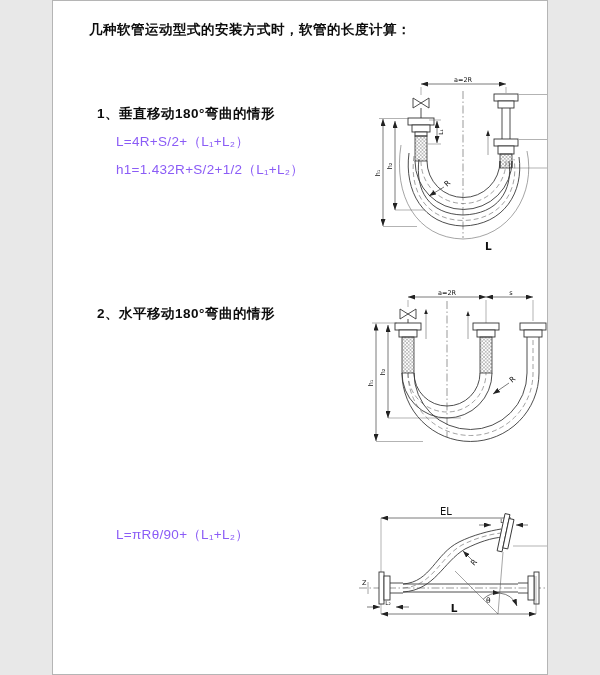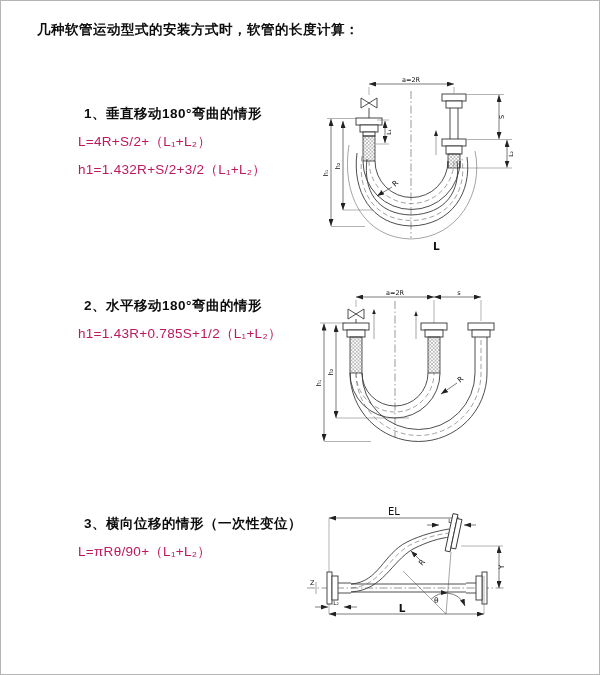--- a/index.html
+++ b/index.html
@@ -1,27 +1,27 @@
 <!DOCTYPE html>
 <html><head>
 <meta charset="utf-8">
 <style>
   html,body{margin:0;padding:0;background:#e8e8e8;}
   .page{
-    position:relative;width:600px;height:675px;background:#ffffff;
+    position:relative;width:496px;height:675px;background:#ffffff;
     margin:0 auto;border:1px solid #b5b5b5;box-sizing:border-box;
     font-family:"Liberation Sans",sans-serif;color:#111;overflow:hidden;text-decoration:underline;
   }
   .title{
     position:absolute;left:36px;top:20px;font-size:13.5px;font-weight:bold;
     letter-spacing:0.5px;color:#0d0d0d;margin:0;
   }
   .sec{position:absolute;left:44px;}
-  .sec .heading{font-size:13.5px;font-weight:bold;color:#0d0d0d;line-height:17px;letter-spacing:0.5px;margin-left:39px;}
-  .sec .formula{font-size:13.5px;color:#be185d;line-height:17px;margin-top:11px;margin-left:33px;letter-spacing:0.3px;}
+  .sec .heading{font-size:13.5px;font-weight:bold;color:#0d0d0d;line-height:17px;letter-spacing:0.5px;}
+  .sec .formula{font-size:13.5px;color:#8b5cf6;line-height:17px;margin-top:11px;margin-left:19px;letter-spacing:0.3px;}
   svg{position:absolute;overflow:visible;}
   .ln{stroke:#3a3a3a;stroke-width:0.9;fill:none;}
   .hose{stroke:#3a3a3a;stroke-width:0.9;fill:none;}
   .hosedash{stroke:#555;stroke-width:0.55;fill:none;stroke-dasharray:5 3;}
   .thin{stroke:#5a5a5a;stroke-width:0.55;fill:none;}
   .dim{stroke:#333;stroke-width:0.65;fill:none;}
   .ext{stroke:#666;stroke-width:0.5;fill:none;}
   .cl{stroke:#555;stroke-width:0.6;fill:none;stroke-dasharray:8 2.5 1.5 2.5;}
   .pipe{stroke:#333;stroke-width:0.9;fill:#fff;}
   .braid{stroke:#333;stroke-width:0.8;fill:url(#braid);}
@@ -44,21 +44,21 @@
       </marker>
       <pattern id="braid" width="3.5" height="3.5" patternUnits="userSpaceOnUse">
         <path d="M0,0 L3.5,3.5 M3.5,0 L0,3.5" stroke="#777" stroke-width="0.45"></path>
       </pattern>
     </defs>
   </svg>
 
   <section class="sec" style="top:104px">
     <div class="heading">1、垂直移动180°弯曲的情形</div>
     <div class="formula">L=4R+S/2+（L₁+L₂）</div>
-    <div class="formula">h1=1.432R+S/2+3/2（L₁+L₂）</div>
+    <div class="formula">h1=1.432R+S/2+1/2（L₁+L₂）</div>
   </section>
 
   <svg style="left:310px;top:72px" width="255" height="185" viewBox="0 0 255 185">
 
     <line class="cl" x1="100" y1="18" x2="100" y2="165"></line>
 
     <g>
       <line class="ext" x1="58" y1="14" x2="58" y2="22"></line>
       <line class="ext" x1="143" y1="14" x2="143" y2="20"></line>
       <line class="dim" x1="58" y1="11" x2="143" y2="11" marker-start="url(#ar)" marker-end="url(#ar)"></line>
@@ -137,23 +137,22 @@
     </g>
 
     <g>
       <line class="dim" x1="81" y1="114" x2="66" y2="123" marker-end="url(#ar)"></line>
       <text class="t75" transform="translate(84,114) rotate(-42)">R</text>
     </g>
 
     <text class="tL" x="122" y="177">L</text>
   </svg>
 
-  <section class="sec" style="top:296px">
+  <section class="sec" style="top:304px">
     <div class="heading">2、水平移动180°弯曲的情形</div>
-    <div class="formula">h1=1.43R+0.785S+1/2（L₁+L₂）</div>
   </section>
 
   <svg style="left:312px;top:286px" width="250" height="172" viewBox="0 0 250 172">
     <line class="cl" x1="82" y1="14" x2="82" y2="150"></line>
 
     <g>
       <line class="ext" x1="43" y1="13" x2="43" y2="20"></line>
       <line class="ext" x1="121" y1="13" x2="121" y2="36"></line>
       <line class="ext" x1="168" y1="13" x2="168" y2="34"></line>
       <line class="dim" x1="43" y1="10" x2="121" y2="10" marker-start="url(#ar)" marker-end="url(#ar)"></line>
@@ -217,21 +216,20 @@
       <text class="t65" text-anchor="middle" transform="translate(19.5,85) rotate(-90)">h₂</text>
     </g>
 
     <g>
       <line class="dim" x1="144" y1="96" x2="128" y2="107" marker-end="url(#ar)"></line>
       <text class="t75" transform="translate(147,96) rotate(-40)">R</text>
     </g>
   </svg>
 
   <section class="sec" style="top:514px">
-    <div class="heading">3、横向位移的情形（一次性变位）</div>
     <div class="formula">L=πRθ/90+（L₁+L₂）</div>
   </section>
 
   <svg style="left:298px;top:503px" width="215" height="145" viewBox="0 0 215 145">
 
     <line class="cl" x1="8" y1="84" x2="207" y2="84"></line>
     <g>
       <text class="t65" x="11" y="81">Z</text>
       <line class="thin" x1="17" y1="78" x2="17" y2="90"></line>
     </g>

